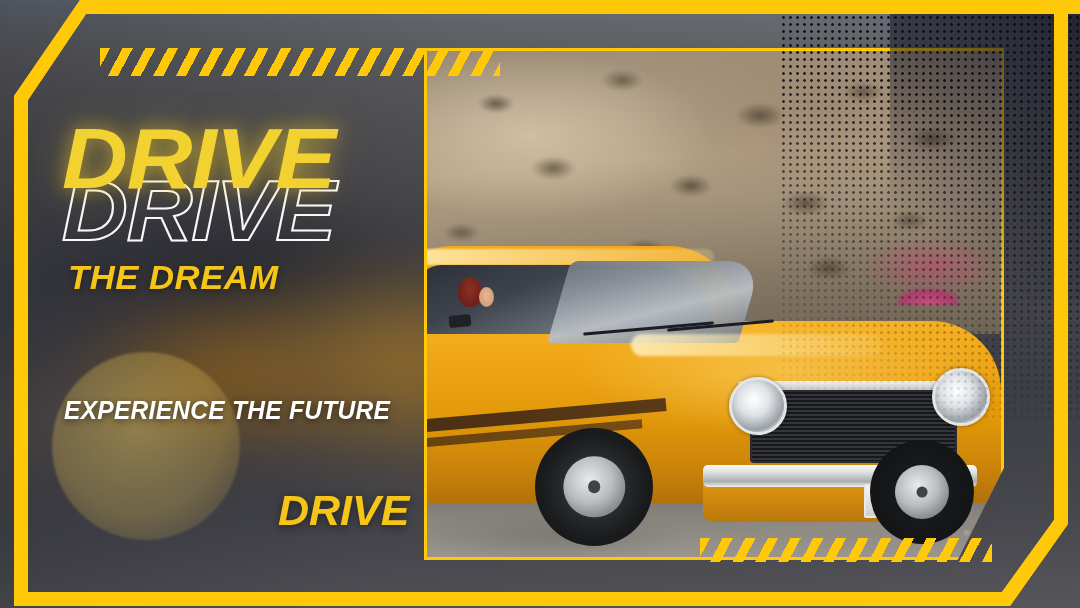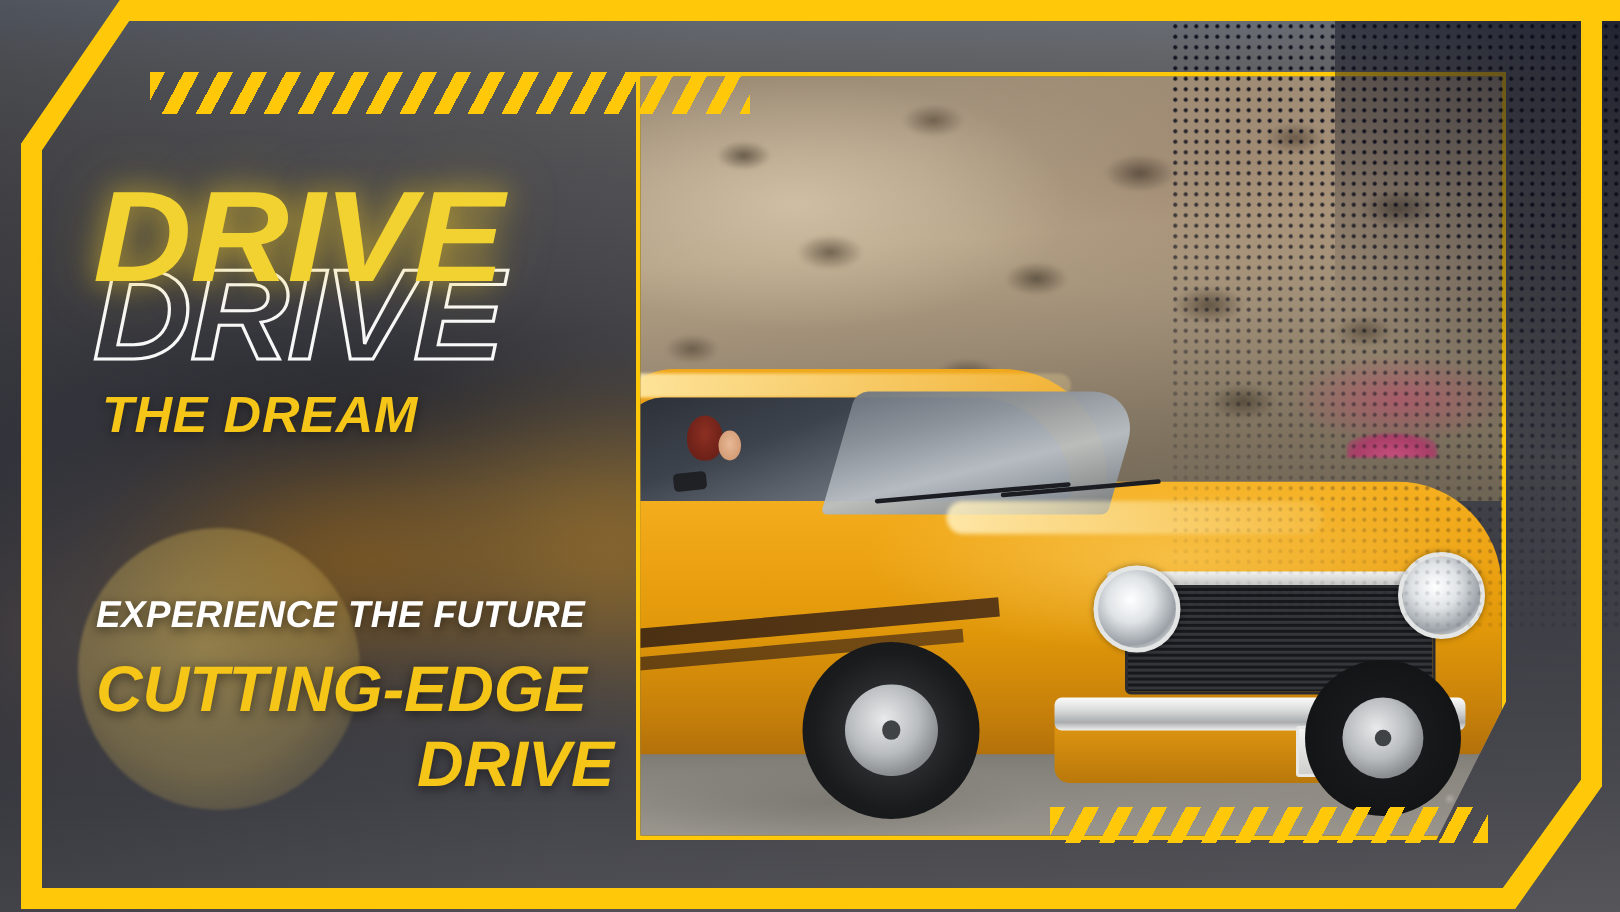--- a/index.html
+++ b/index.html
@@ -412,17 +412,16 @@
   </svg>
 
   <div class="copy">
     <div class="title-wrap">
       <div class="title-outline">DRIVE</div>
       <div class="title-solid">DRIVE</div>
     </div>
     <div class="subtitle">THE DREAM</div>
 
     <div class="kicker">EXPERIENCE THE FUTURE</div>
-    <div class="headline1">CUTTING-EDGE</div>
     <div class="headline2">DRIVE</div>
   </div>
 
 </div>
 
 </body></html>

